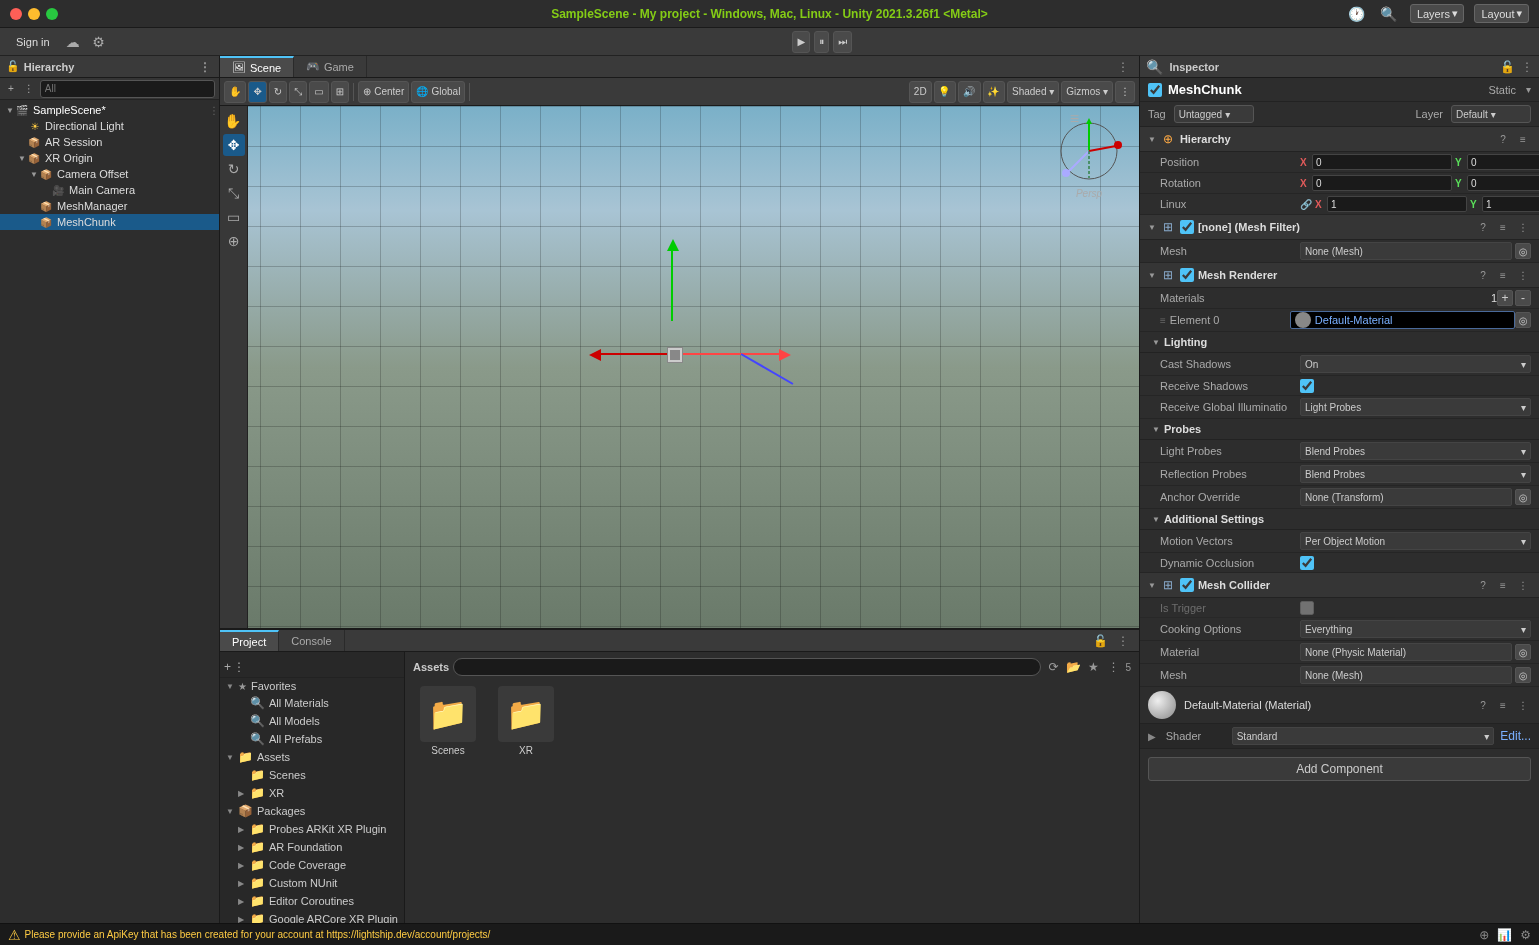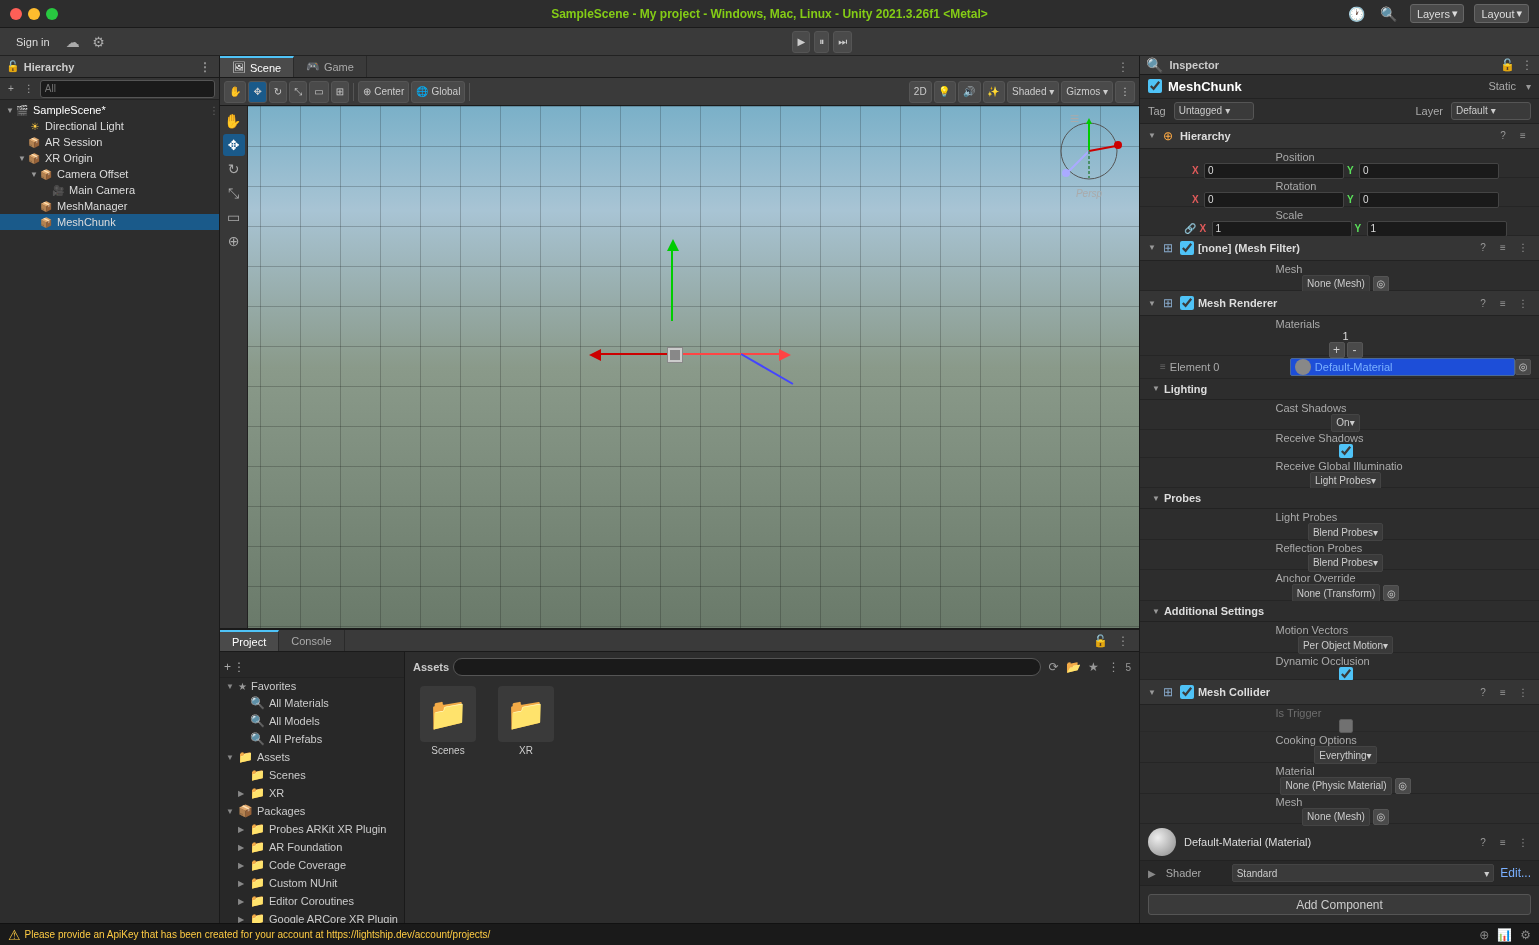--- a/index.html
+++ b/index.html
@@ -103,40 +103,40 @@
 
     
     .comp-header { display: flex; align-items: center; padding: 4px 8px; background: #353535; border-bottom: 1px solid #222; cursor: pointer; }
     .comp-arrow { color: #999; font-size: 8px; margin-right: 4px; }
     .comp-icon { width: 16px; height: 16px; margin-right: 4px; display: flex; align-items: center; justify-content: center; font-size: 12px; }
     .comp-name { font-size: 11px; font-weight: 600; color: #ddd; flex: 1; }
     .comp-actions { display: flex; gap: 4px; }
     .comp-action-btn { width: 16px; height: 16px; display: flex; align-items: center; justify-content: center; color: #999; font-size: 10px; cursor: pointer; }
 
     
-    .insp-row { display: flex; align-items: center; padding: 2px 8px 2px 20px; min-height: 20px; border-bottom: 1px solid #252525; flex-direction: column; }
+    .insp-row { display: flex; align-items: center; padding: 2px 8px 2px 20px; min-height: 20px; border-bottom: 1px solid #252525; }
     .insp-label { width: 140px; font-size: 11px; color: #aaa; flex-shrink: 0; }
     .insp-value { flex: 1; display: flex; align-items: center; gap: 3px; }
     .insp-xyz { display: flex; gap: 3px; flex: 1; }
     .xyz-field { display: flex; align-items: center; gap: 2px; flex: 1; }
     .xyz-axis { font-size: 10px; font-weight: 600; width: 10px; }
     .xyz-axis.x { color: #e05a5a; }
     .xyz-axis.y { color: #5ae05a; }
     .xyz-input { flex: 1; height: 16px; background: #1a1a1a; border: 1px solid #444; border-radius: 2px; padding: 0 3px; color: #ddd; font-size: 10px; outline: none; }
     .insp-dropdown-full { flex: 1; height: 18px; background: #3a3a3a; border: 1px solid #444; border-radius: 2px; padding: 0 4px; color: #ccc; font-size: 10px; display: flex; align-items: center; justify-content: space-between; cursor: pointer; }
     .insp-check { width: 14px; height: 14px; accent-color: #4fc3f7; cursor: pointer; }
     .insp-add-remove { display: flex; gap: 2px; }
     .plus-btn { width: 16px; height: 16px; background: #4a4a4a; border: 1px solid #555; border-radius: 2px; cursor: pointer; display: flex; align-items: center; justify-content: center; font-size: 12px; color: #ccc; }
     .minus-btn { width: 16px; height: 16px; background: #4a4a4a; border: 1px solid #555; border-radius: 2px; cursor: pointer; display: flex; align-items: center; justify-content: center; font-size: 12px; color: #ccc; }
 
     .materials-count { font-size: 11px; color: #ddd; margin-left: auto; }
     .element-row { display: flex; align-items: center; padding: 2px 8px 2px 20px; border-bottom: 1px solid #252525; }
     .element-drag { color: #666; margin-right: 4px; font-size: 10px; }
     .element-label { width: 120px; font-size: 11px; color: #aaa; }
-    .element-value { flex: 1; height: 18px; background: #1d4ed8; border: 1px solid #4a6a9a; border-radius: 2px; padding: 0 4px; color: #7ab0ff; font-size: 11px; display: flex; align-items: center; }
+    .element-value { flex: 1; height: 18px; background: #000000; border: 1px solid #4a6a9a; border-radius: 2px; padding: 0 4px; color: #7ab0ff; font-size: 11px; display: flex; align-items: center; }
     .element-circle { width: 16px; height: 16px; border-radius: 50%; background: #888; margin-right: 4px; flex-shrink: 0; }
 
     
     .ref-btn { width: 16px; height: 16px; background: #4a4a4a; border: 1px solid #555; border-radius: 2px; cursor: pointer; display: flex; align-items: center; justify-content: center; font-size: 10px; color: #ccc; }
 
     
     .add-comp-btn { margin: 8px 8px; height: 24px; background: #3a3a3a; border: 1px solid #555; border-radius: 3px; display: flex; align-items: center; justify-content: center; cursor: pointer; font-size: 12px; color: #ccc; }
 
     
     .material-row { display: flex; align-items: center; padding: 4px 8px; gap: 8px; border-bottom: 1px solid #222; }
@@ -540,21 +540,21 @@
         </div>
         <div class="xyz-field">
           <span class="xyz-axis y">Y</span>
           <input class="xyz-input" value="0" style="">
         </div>
 
       </div>
     </div>
 
     <div class="insp-row">
-      <span class="insp-label">Scale</span>
+      <span class="insp-label">Linux</span>
       <div class="insp-xyz">
         <div class="xyz-field">
           <span style="font-size:10px;color:#888;width:12px;cursor:pointer;">🔗</span>
         </div>
         <div class="xyz-field">
           <span class="xyz-axis x">X</span>
           <input class="xyz-input" value="1" style="">
         </div>
         <div class="xyz-field">
           <span class="xyz-axis y">Y</span>

